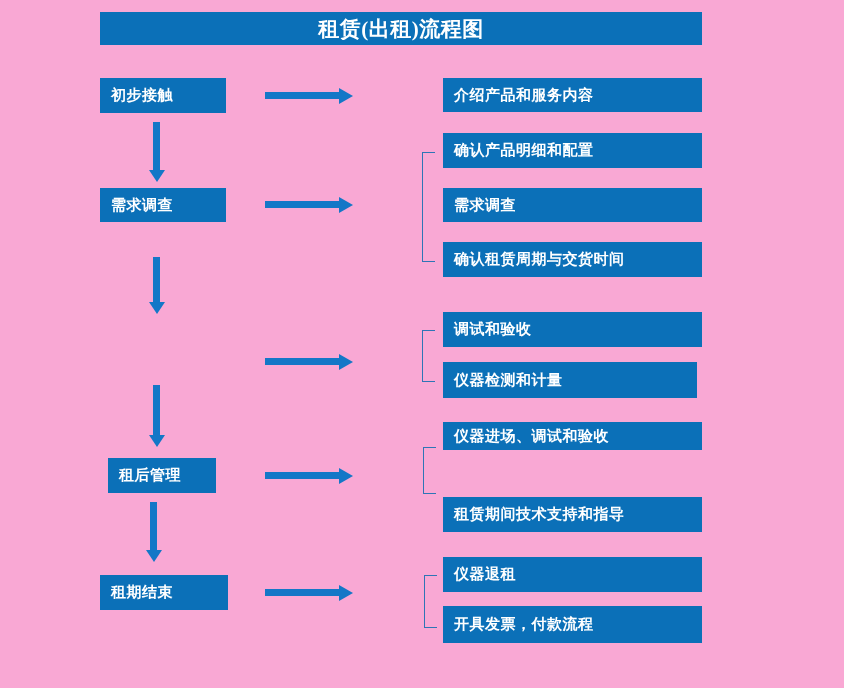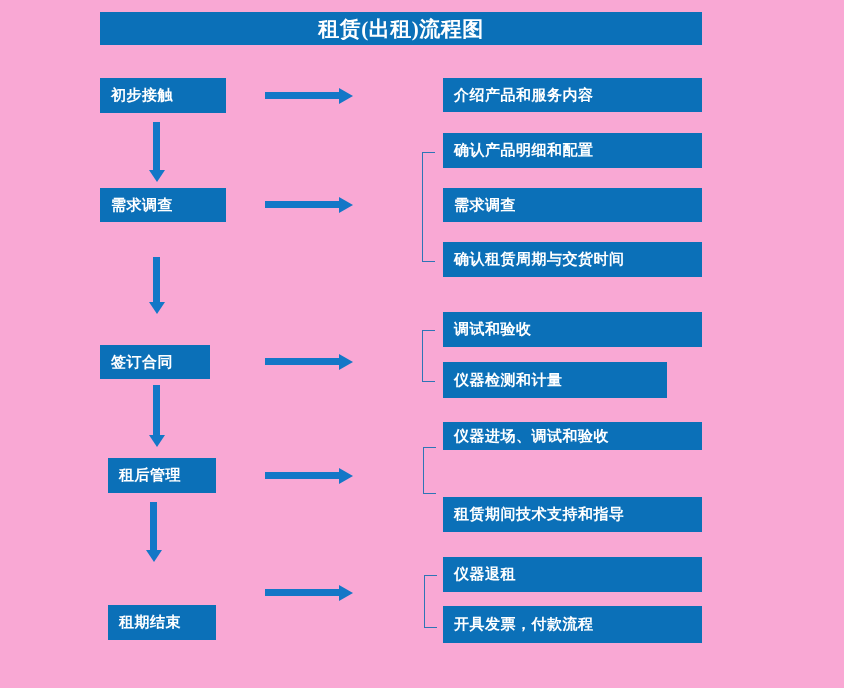--- a/index.html
+++ b/index.html
@@ -79,30 +79,29 @@
 </style>
 </head>
 <body>
 
 <div id="canvas">
 
   <div class="titlebar">租赁(出租)流程图</div>
 
   <div class="box" style="left:100px; top:78px;  width:126px; height:35px;">初步接触</div>
   <div class="box" style="left:100px; top:188px; width:126px; height:34px;">需求调查</div>
-  <div class="box" style="left:100px; top:345px; width:110px; height:34px;">签订合同</div>
   <div class="box" style="left:108px; top:458px; width:108px; height:35px;">租后管理</div>
-  <div class="box" style="left:100px; top:605px; width:108px; height:35px;margin-left:8px;">租期结束</div>
+  <div class="box" style="left:100px; top:575px; width:128px; height:35px;">租期结束</div>
 
   <div class="box" style="left:443px; top:78px;  width:259px; height:34px;">介绍产品和服务内容</div>
   <div class="box" style="left:443px; top:133px; width:259px; height:35px;">确认产品明细和配置</div>
   <div class="box" style="left:443px; top:188px; width:259px; height:34px;">需求调查</div>
   <div class="box" style="left:443px; top:242px; width:259px; height:35px;">确认租赁周期与交货时间</div>
   <div class="box" style="left:443px; top:312px; width:259px; height:35px;">调试和验收</div>
-  <div class="box" style="left:443px; top:362px; width:224px; height:36px;">仪器检测和计量</div>
+  <div class="box" style="left:443px; top:362px; width:254px; height:36px;">仪器检测和计量</div>
   <div class="box" style="left:443px; top:422px; width:259px; height:28px;">仪器进场、调试和验收</div>
   <div class="box" style="left:443px; top:497px; width:259px; height:35px;">租赁期间技术支持和指导</div>
   <div class="box" style="left:443px; top:557px; width:259px; height:35px;">仪器退租</div>
   <div class="box" style="left:443px; top:606px; width:259px; height:37px;">开具发票，付款流程</div>
 
   <div class="harrow" style="left:265px; top:92px;"></div>
   <div class="harrow" style="left:265px; top:201px;"></div>
   <div class="harrow" style="left:265px; top:358px;"></div>
   <div class="harrow" style="left:265px; top:472px;"></div>
   <div class="harrow" style="left:265px; top:589px;"></div>

